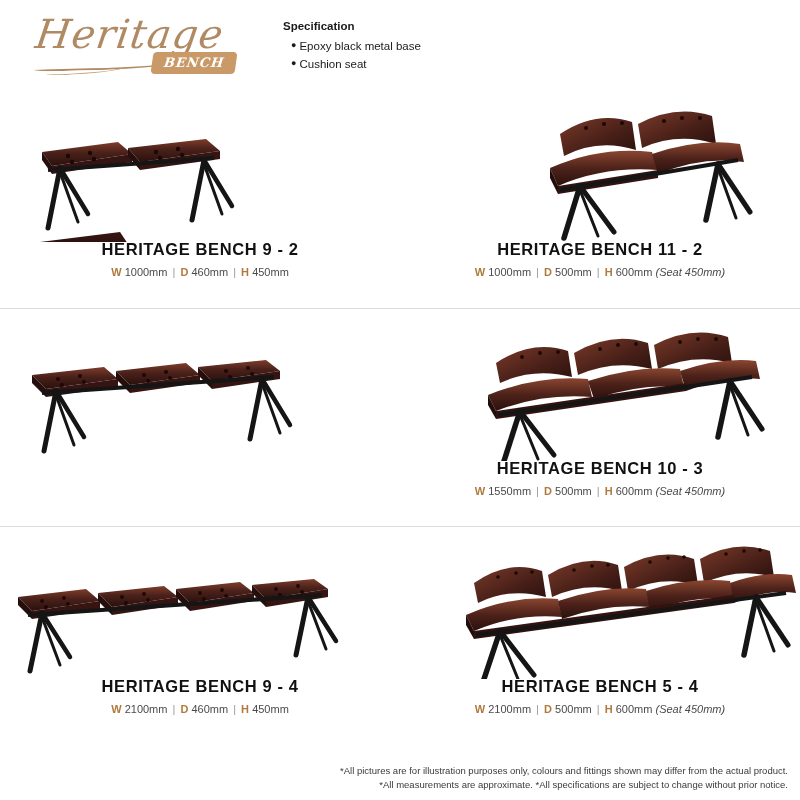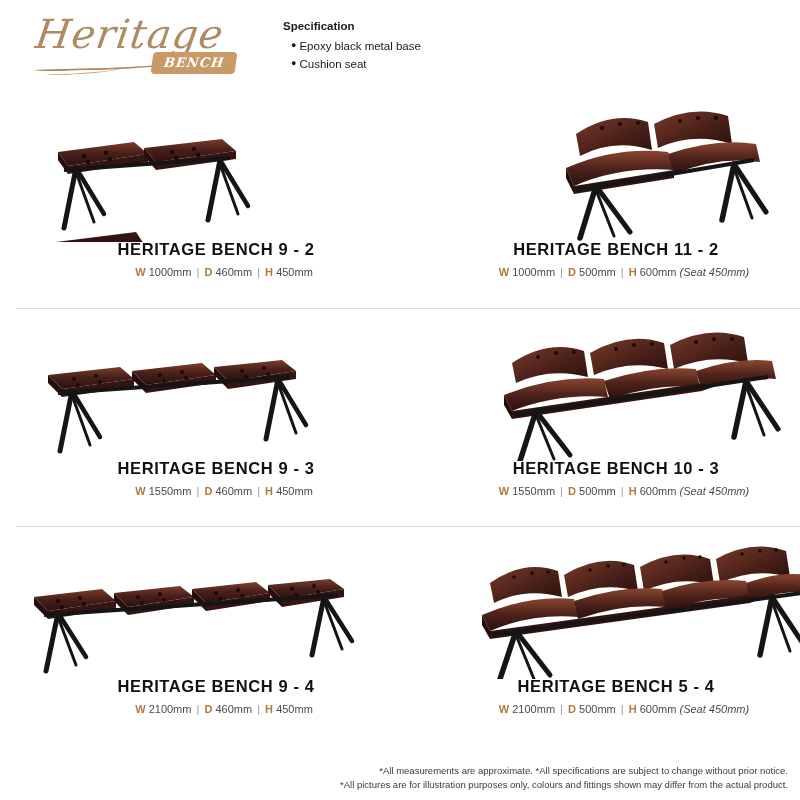--- a/index.html
+++ b/index.html
@@ -65,21 +65,21 @@
     position: absolute;
     left: 283px; top: 18px;
     font-size: 11.5px;
     line-height: 1.55;
   }
   .spec-title { font-weight: bold; font-size: 11.5px; margin-bottom: 2px; }
   .spec-line { font-size: 11.5px; margin-left: 8px; }
   .spec-line .b { font-size: 9px; vertical-align: 2px; margin-right: 3px; }
 
   
-  .grid { position: absolute; top: 90px; left: 0; width: 647px; padding-left: 16px; }
+  .grid { position: absolute; top: 90px; left: 0; width: 647px; }
   .row {
     position: relative;
     width: 800px; height: 218px;
     border-top: 1px solid #dcdcdc;
   }
   .row:first-child { border-top: none; }
   .cell {
     position: absolute;
     top: 0; width: 400px; height: 218px;
   }
@@ -92,21 +92,21 @@
     position: absolute;
     left: 0; top: 150px; width: 400px;
     text-align: center;
     font-size: 16.5px;
     font-weight: bold;
     letter-spacing: 0.6px;
     color: #111;
   }
   .dims {
     position: absolute;
-    left: 8px; top: 176px; width: 400px;
+    left: 0; top: 176px; width: 400px;
     text-align: center;
     font-size: 11px;
     color: #4a4a4a;
   }
   .dims b { color: #b07a3d; font-weight: bold; }
   .dims .sep { color: #9a9a9a; margin: 0 2px; }
   .dims .note { color: #4a4a4a; font-style: italic; }
 
   
   .footer {
@@ -292,32 +292,20 @@
                 <circle cx="252" cy="61" r="2"></circle>
             </g>
             <path d="M42 80 L274 64" stroke="#151515" stroke-width="4" fill="none"></path>
             <path d="M56 78 L44 138" stroke="#151515" stroke-width="5" fill="none" stroke-linecap="round"></path>
             <path d="M56 78 L84 124" stroke="#151515" stroke-width="4.5" fill="none" stroke-linecap="round"></path>
             <path d="M56 82 L74 132" stroke="#151515" stroke-width="3" fill="none" stroke-linecap="round"></path>
             <path d="M262 66 L250 126" stroke="#151515" stroke-width="5" fill="none" stroke-linecap="round"></path>
             <path d="M262 66 L290 112" stroke="#151515" stroke-width="4.5" fill="none" stroke-linecap="round"></path>
             <path d="M262 70 L280 120" stroke="#151515" stroke-width="3" fill="none" stroke-linecap="round"></path>
           </svg>
-        </div>
-        <div class="caption">HERITAGE BENCH 9 - 3</div>
-        <div class="dims">
-          <b>W</b>
-          <span>1550mm</span>
-          <span class="sep">|</span>
-          <b>D</b>
-          <span>460mm</span>
-          <span class="sep">|</span>
-          <b>H</b>
-          <span>450mm</span>
-          <span class="note"></span>
         </div>
       </div>
 
       <div class="cell right">
         <div class="art">
           <svg viewBox="0 0 400 148" width="400" height="148" aria-hidden="true">
             <path d="M96 50 Q132 26 168 38 L172 64 Q134 54 100 70 Z" fill="url(#lthBk)"></path>
             <path d="M174 40 Q212 18 248 30 L252 56 Q214 46 178 62 Z" fill="url(#lthBk)"></path>
             <path d="M254 32 Q292 12 328 24 L332 50 Q294 40 258 56 Z" fill="url(#lthBk)"></path>
             <g fill="#1c0806">
@@ -468,17 +456,17 @@
           <b>H</b>
           <span>600mm</span>
           <span class="note">(Seat 450mm)</span>
         </div>
       </div>
     </div>
 
   </div>
 
   <div class="footer">
+    <div>*All pictures are for illustration purposes only, colours and fittings shown may differ from the actual product.</div>
     <div>*All measurements are approximate. *All specifications are subject to change without prior notice.</div>
-    <div>*All pictures are for illustration purposes only, colours and fittings shown may differ from the actual product.</div>
   </div>
 
 </div>
 
 </body></html>

